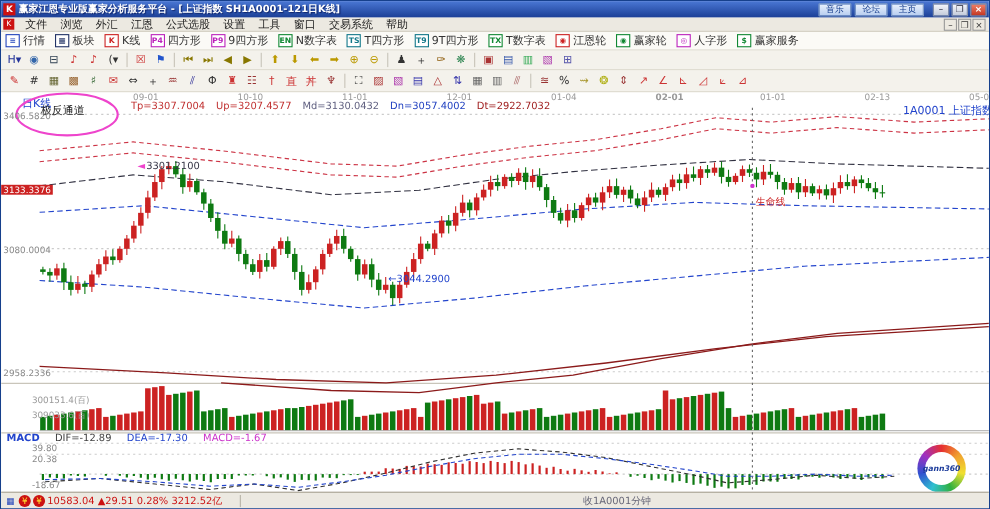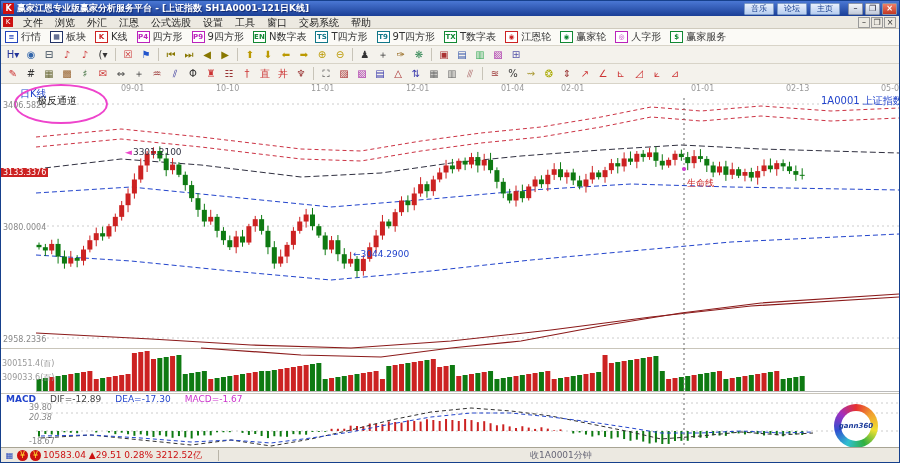--- a/index.html
+++ b/index.html
@@ -33,21 +33,21 @@
   .chart svg{position:absolute;top:0;left:0;}
   .abs{position:absolute;white-space:nowrap;}
   .klabel{top:3px;left:19px;color:#2244cc;font-size:10px;}
   .ellipse{top:0px;left:13px;width:94px;height:40px;border:2px solid #ee44cc;border-radius:50%;}
   .iname{top:10px;left:36px;color:#222;font-size:10px;}
   .ivals{top:8px;left:118px;display:flex;gap:10px;font-size:9px;}
   .symlabel{top:10px;left:820px;color:#2244cc;font-size:10px;}
   .tick{top:0px;color:#999;font-size:8px;}
   .plabel{left:2px;font-size:8px;color:#888;}
   .plabel.red{left:0;background:#cc2222;color:#fff;padding:0 2px;}
-  .vlabel{left:1px;font-size:8px;color:#999;}
+  .vlabel{left:1px;font-size:8px;color:#999;padding-left:27px;}
   .macdrow{top:310px;left:5px;display:flex;gap:14px;font-size:9px;}
   .macdlab{color:#2244cc;font-weight:bold;}
   .maxis{left:28px;font-size:8px;color:#888;}
   .anno{font-size:9px;}
   .mk{color:#ee44cc;margin-right:1px;}
   .gannlogo{top:320px;left:833px;width:44px;height:44px;border-radius:50%;background:conic-gradient(#e63030,#f0a030,#f0e030,#30b040,#30c0d0,#3050d0,#a030c0,#e63030);display:flex;align-items:center;justify-content:center;}
   .ganninner{width:30px;height:30px;border-radius:50%;background:#fff;display:flex;align-items:center;justify-content:center;font-size:7px;font-style:italic;color:#1a3a9a;font-weight:bold;}
   
   .statusbar{position:absolute;bottom:0;left:0;width:100%;height:15px;background:#ece9e1;border-top:1px solid #a8a494;display:flex;align-items:center;font-size:9px;padding:0 3px;color:#cc1111;}
   .sicon{width:11px;height:11px;font-size:8px;display:flex;align-items:center;justify-content:center;margin-right:2px;}
@@ -726,29 +726,36 @@
         <line x1="801.2" y1="430" x2="801.2" y2="433.94250000000005" stroke="#0e7a12" stroke-width="2"></line>
         <polyline points="40,437 90,434 140,439 190,444 230,439 270,445 310,438 350,429 390,419 430,411 470,407 510,410 550,415 590,423 630,431 660,438 700,435 740,431 780,434 812,432" fill="none" stroke="#303030" stroke-width="1" stroke-dasharray="4 3"></polyline>
         <polyline points="40,435 90,434 140,437 190,441 230,439 270,442 310,437 350,431 390,423 430,416 470,412 510,412 550,416 590,421 630,427 660,432 700,432 740,430 780,432 812,431" fill="none" stroke="#2244cc" stroke-width="1" stroke-dasharray="4 3"></polyline>
         <line x1="683" y1="97" x2="683" y2="446" stroke="#666" stroke-dasharray="2 3"></line>
         <circle cx="683" cy="168" r="2" fill="#cc33cc"></circle>
       </svg>
 
     <div class="abs klabel">日K线</div>
     <div class="abs ellipse"></div>
     <div class="abs iname">极反通道</div>
+    <div class="abs ivals" id="indicator-values">
+        <span style="color: rgb(192, 48, 48);">Tp=3307.7004</span>
+        <span style="color: rgb(192, 48, 48);">Up=3207.4577</span>
+        <span style="color: rgb(96, 96, 128);">Md=3130.0432</span>
+        <span style="color: rgb(32, 64, 192);">Dn=3057.4002</span>
+        <span style="color: rgb(160, 32, 32);">Dt=2922.7032</span>
+      </div>
     <div class="abs symlabel">1A0001 上证指数</div>
 
     <div id="date-ticks">
         <span class="abs tick" style="left: 120px;">09-01</span>
         <span class="abs tick" style="left: 215px;">10-10</span>
         <span class="abs tick" style="left: 310px;">11-01</span>
         <span class="abs tick" style="left: 405px;">12-01</span>
         <span class="abs tick" style="left: 500px;">01-04</span>
-        <span class="abs tick" style="left: 560px;">02-01</span>
+        <span class="abs tick" style="left: 595px; font-weight: bold;">02-01</span>
         <span class="abs tick" style="left: 690px;">01-01</span>
         <span class="abs tick" style="left: 785px;">02-13</span>
         <span class="abs tick" style="left: 880px;">05-08</span>
       </div>
     <div id="price-labels">
         <span class="abs plabel" style="top: 17px;">3406.5820</span>
         <span class="abs plabel red" style="top: 84px;">3133.3376</span>
         <span class="abs plabel" style="top: 139px;">3080.0004</span>
         <span class="abs plabel" style="top: 251px;">2958.2336</span>
       </div>
@@ -765,21 +772,21 @@
     <div class="abs macdrow">
       <span class="macdlab">MACD</span>
       <span id="macd-values" style="display:flex;gap:14px;">
           <span style="color: rgb(64, 64, 64);">DIF=-12.89</span>
           <span style="color: rgb(34, 68, 204);">DEA=-17.30</span>
           <span style="color: rgb(204, 51, 204);">MACD=-1.67</span>
         </span>
     </div>
     <div id="macd-axis">
         <span class="abs maxis" style="top: 319px;">39.80</span>
-        <span class="abs maxis" style="top: 329px; font-style: italic;">20.38</span>
+        <span class="abs maxis" style="top: 329px;">20.38</span>
         <span class="abs maxis" style="top: 353px;">-18.67</span>
       </div>
 
     <div class="abs gannlogo">
       <span class="ganninner">gann360</span>
     </div>
   </div>
 
   <div class="statusbar">
     <span class="sicon grid-ic">▦</span>

